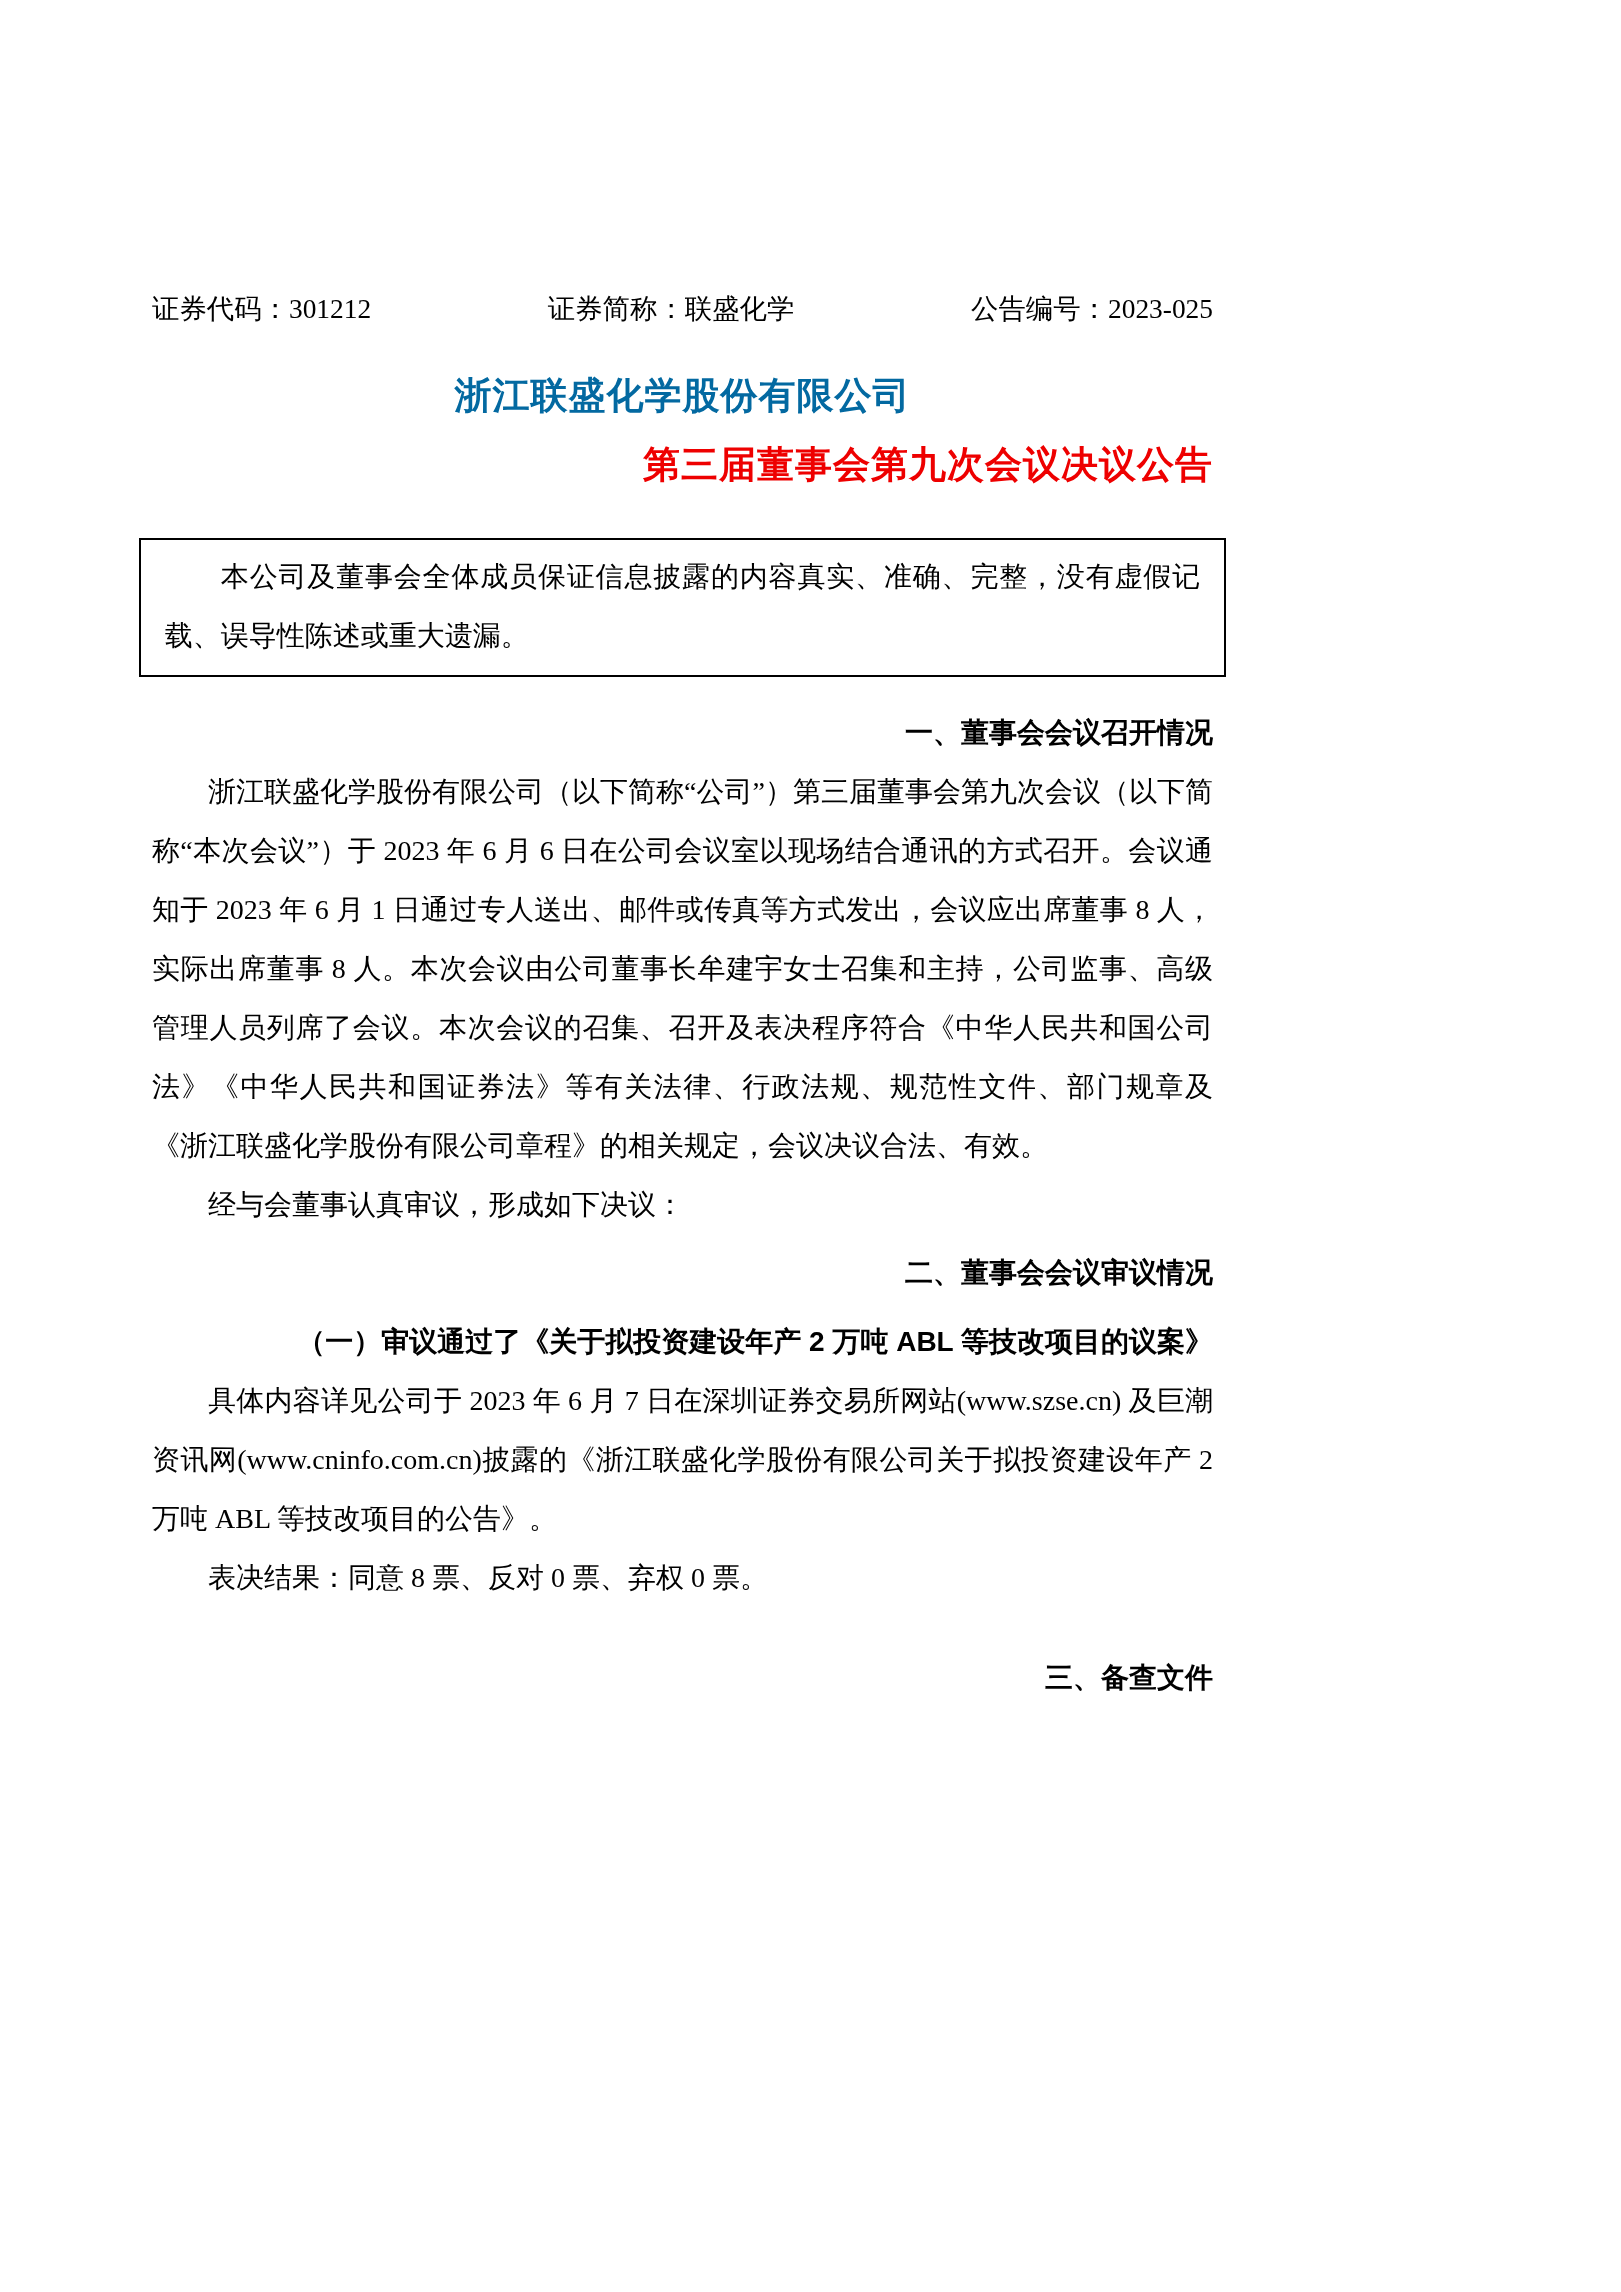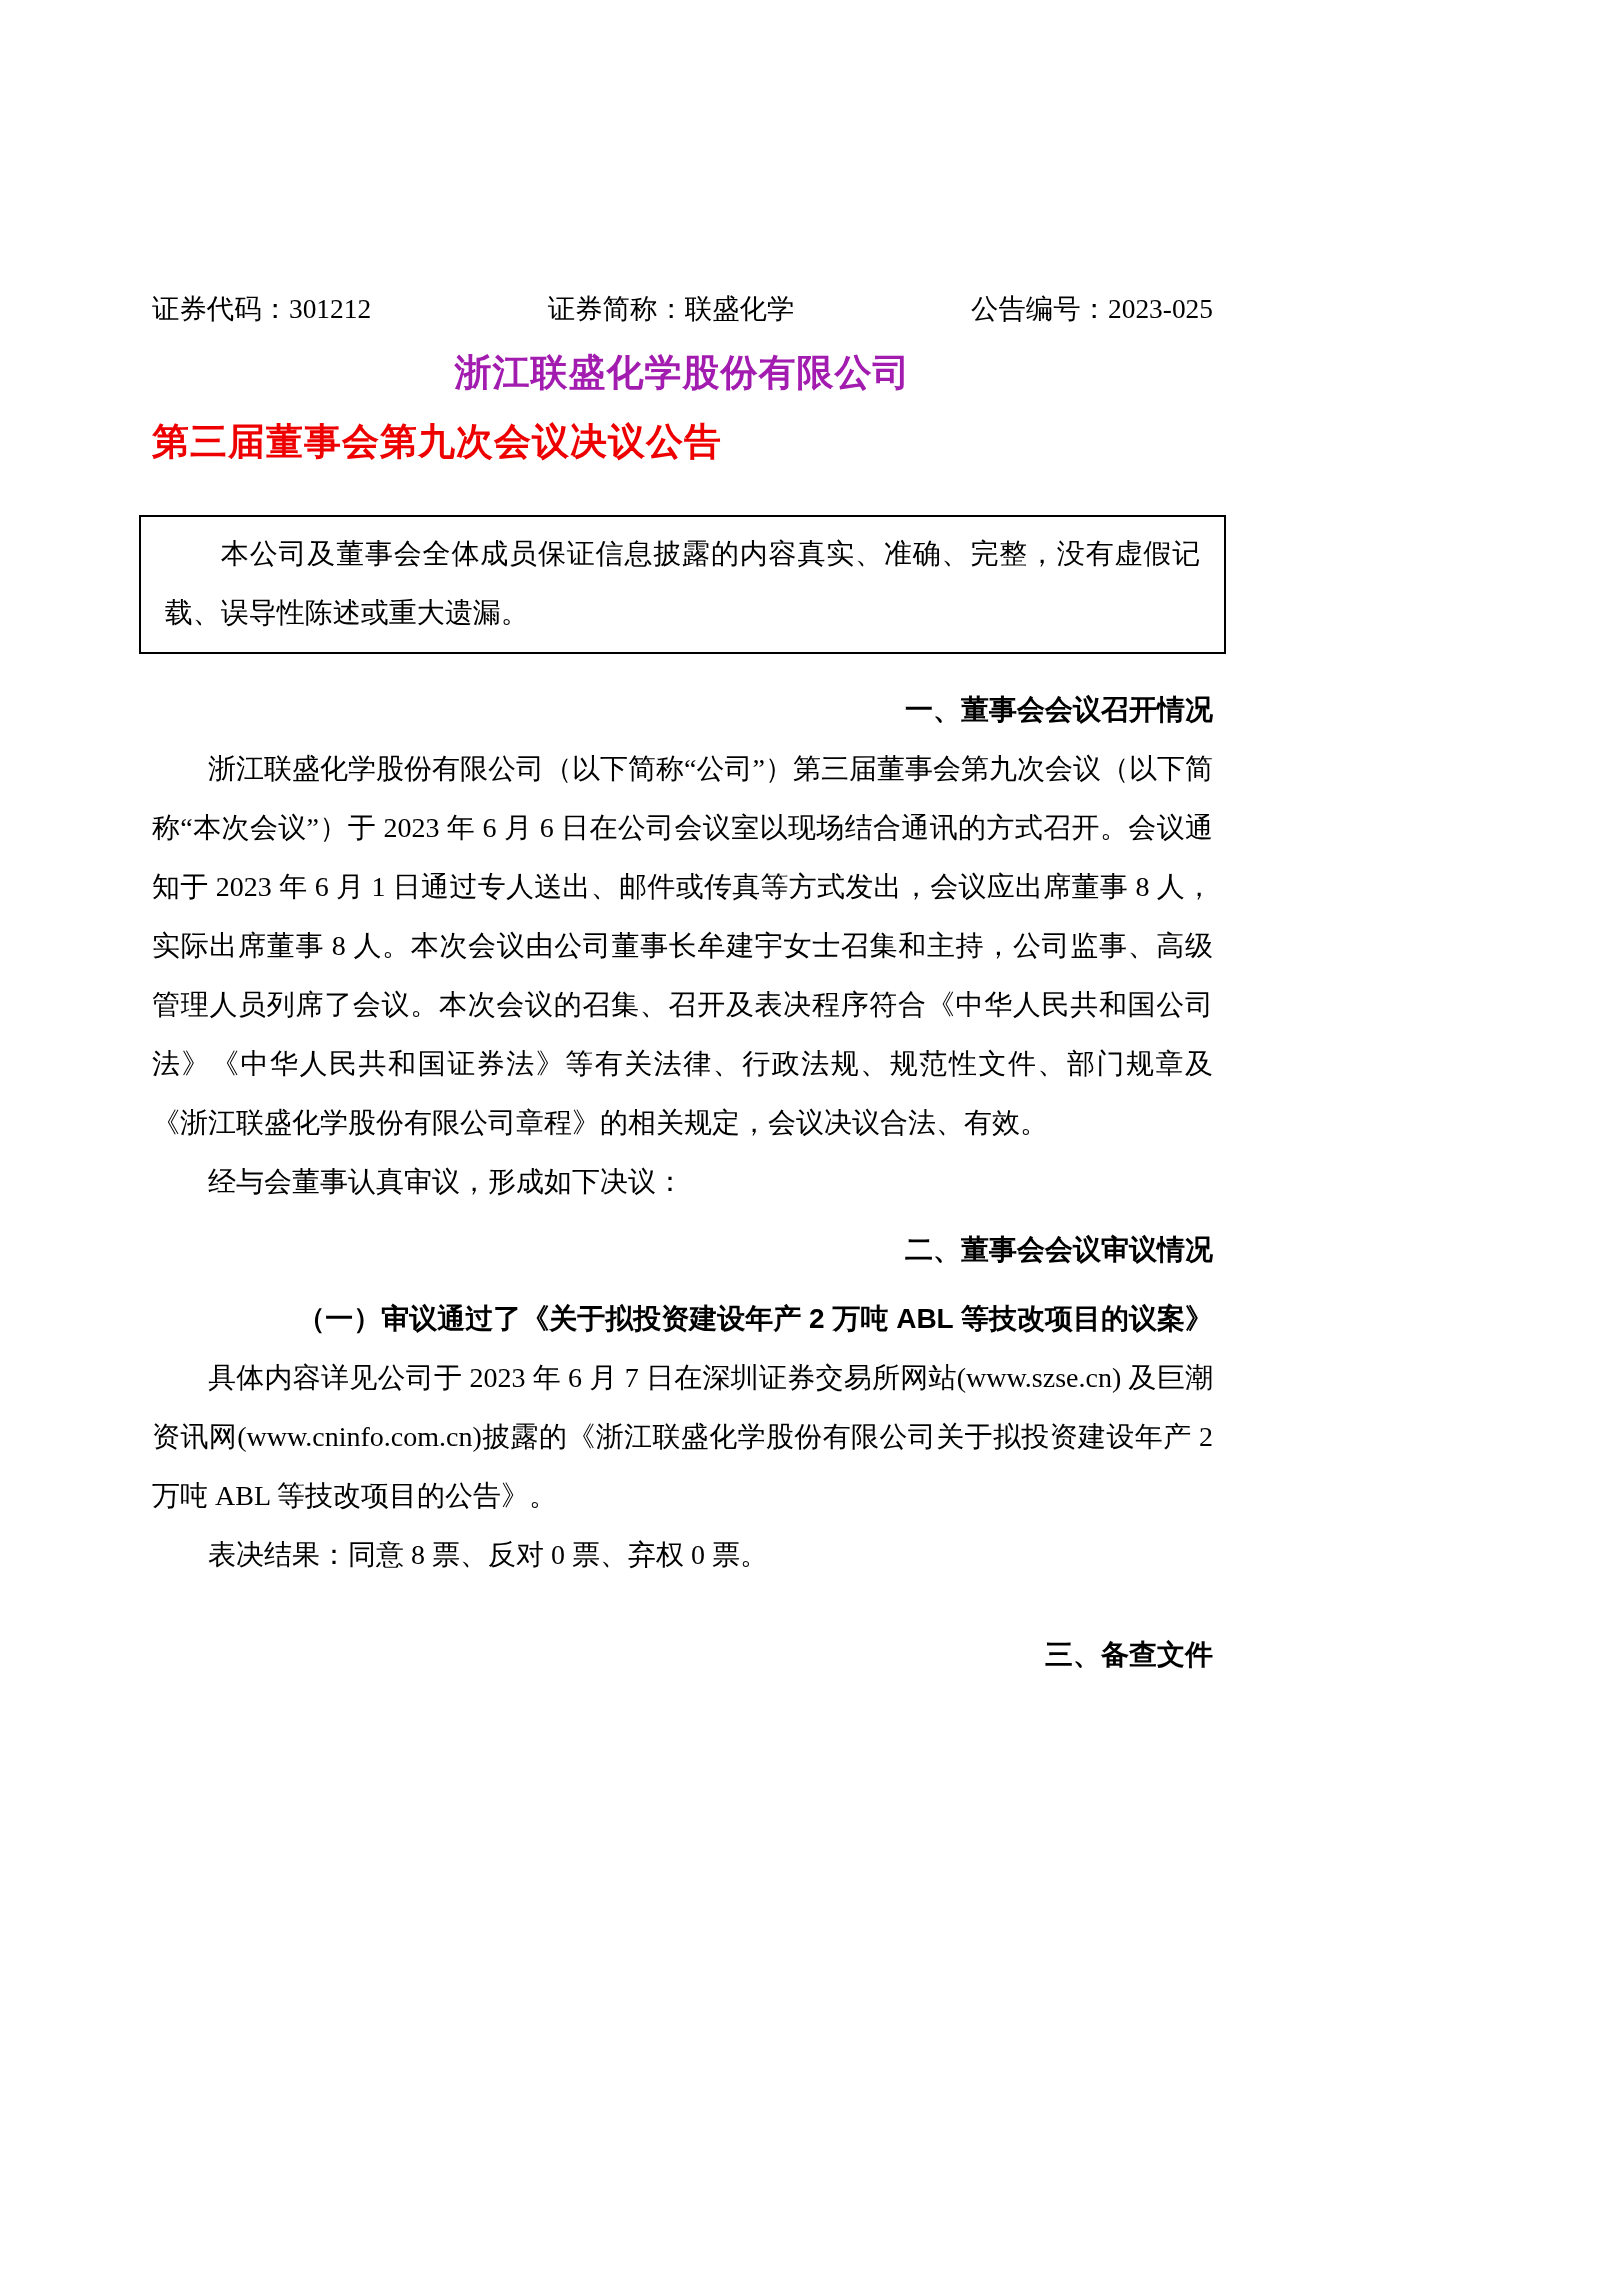--- a/index.html
+++ b/index.html
@@ -24,31 +24,31 @@
   .doc-header {
     display: flex;
     justify-content: space-between;
     align-items: baseline;
     font-size: 27.4px;
     line-height: 31px;
     white-space: nowrap;
   }
   
   .title1 {
-    margin-top: 25px;
+    margin-top: 48px;
     text-align: center;
     font-size: 37px;
     line-height: 45px;
     font-weight: bold;
-    color: #a21caf;
+    color: #0369a1;
     letter-spacing: 1px;
   }
   .title2 {
     margin-top: 23.5px;
-    text-align: left;
+    text-align: right;
     font-size: 37px;
     line-height: 45px;
     font-weight: bold;
     color: #ee0000;
     letter-spacing: 1px;
   }
   
   .statement-box {
     box-sizing: border-box;
     margin: 51px -12.7px 16px -12.7px;

